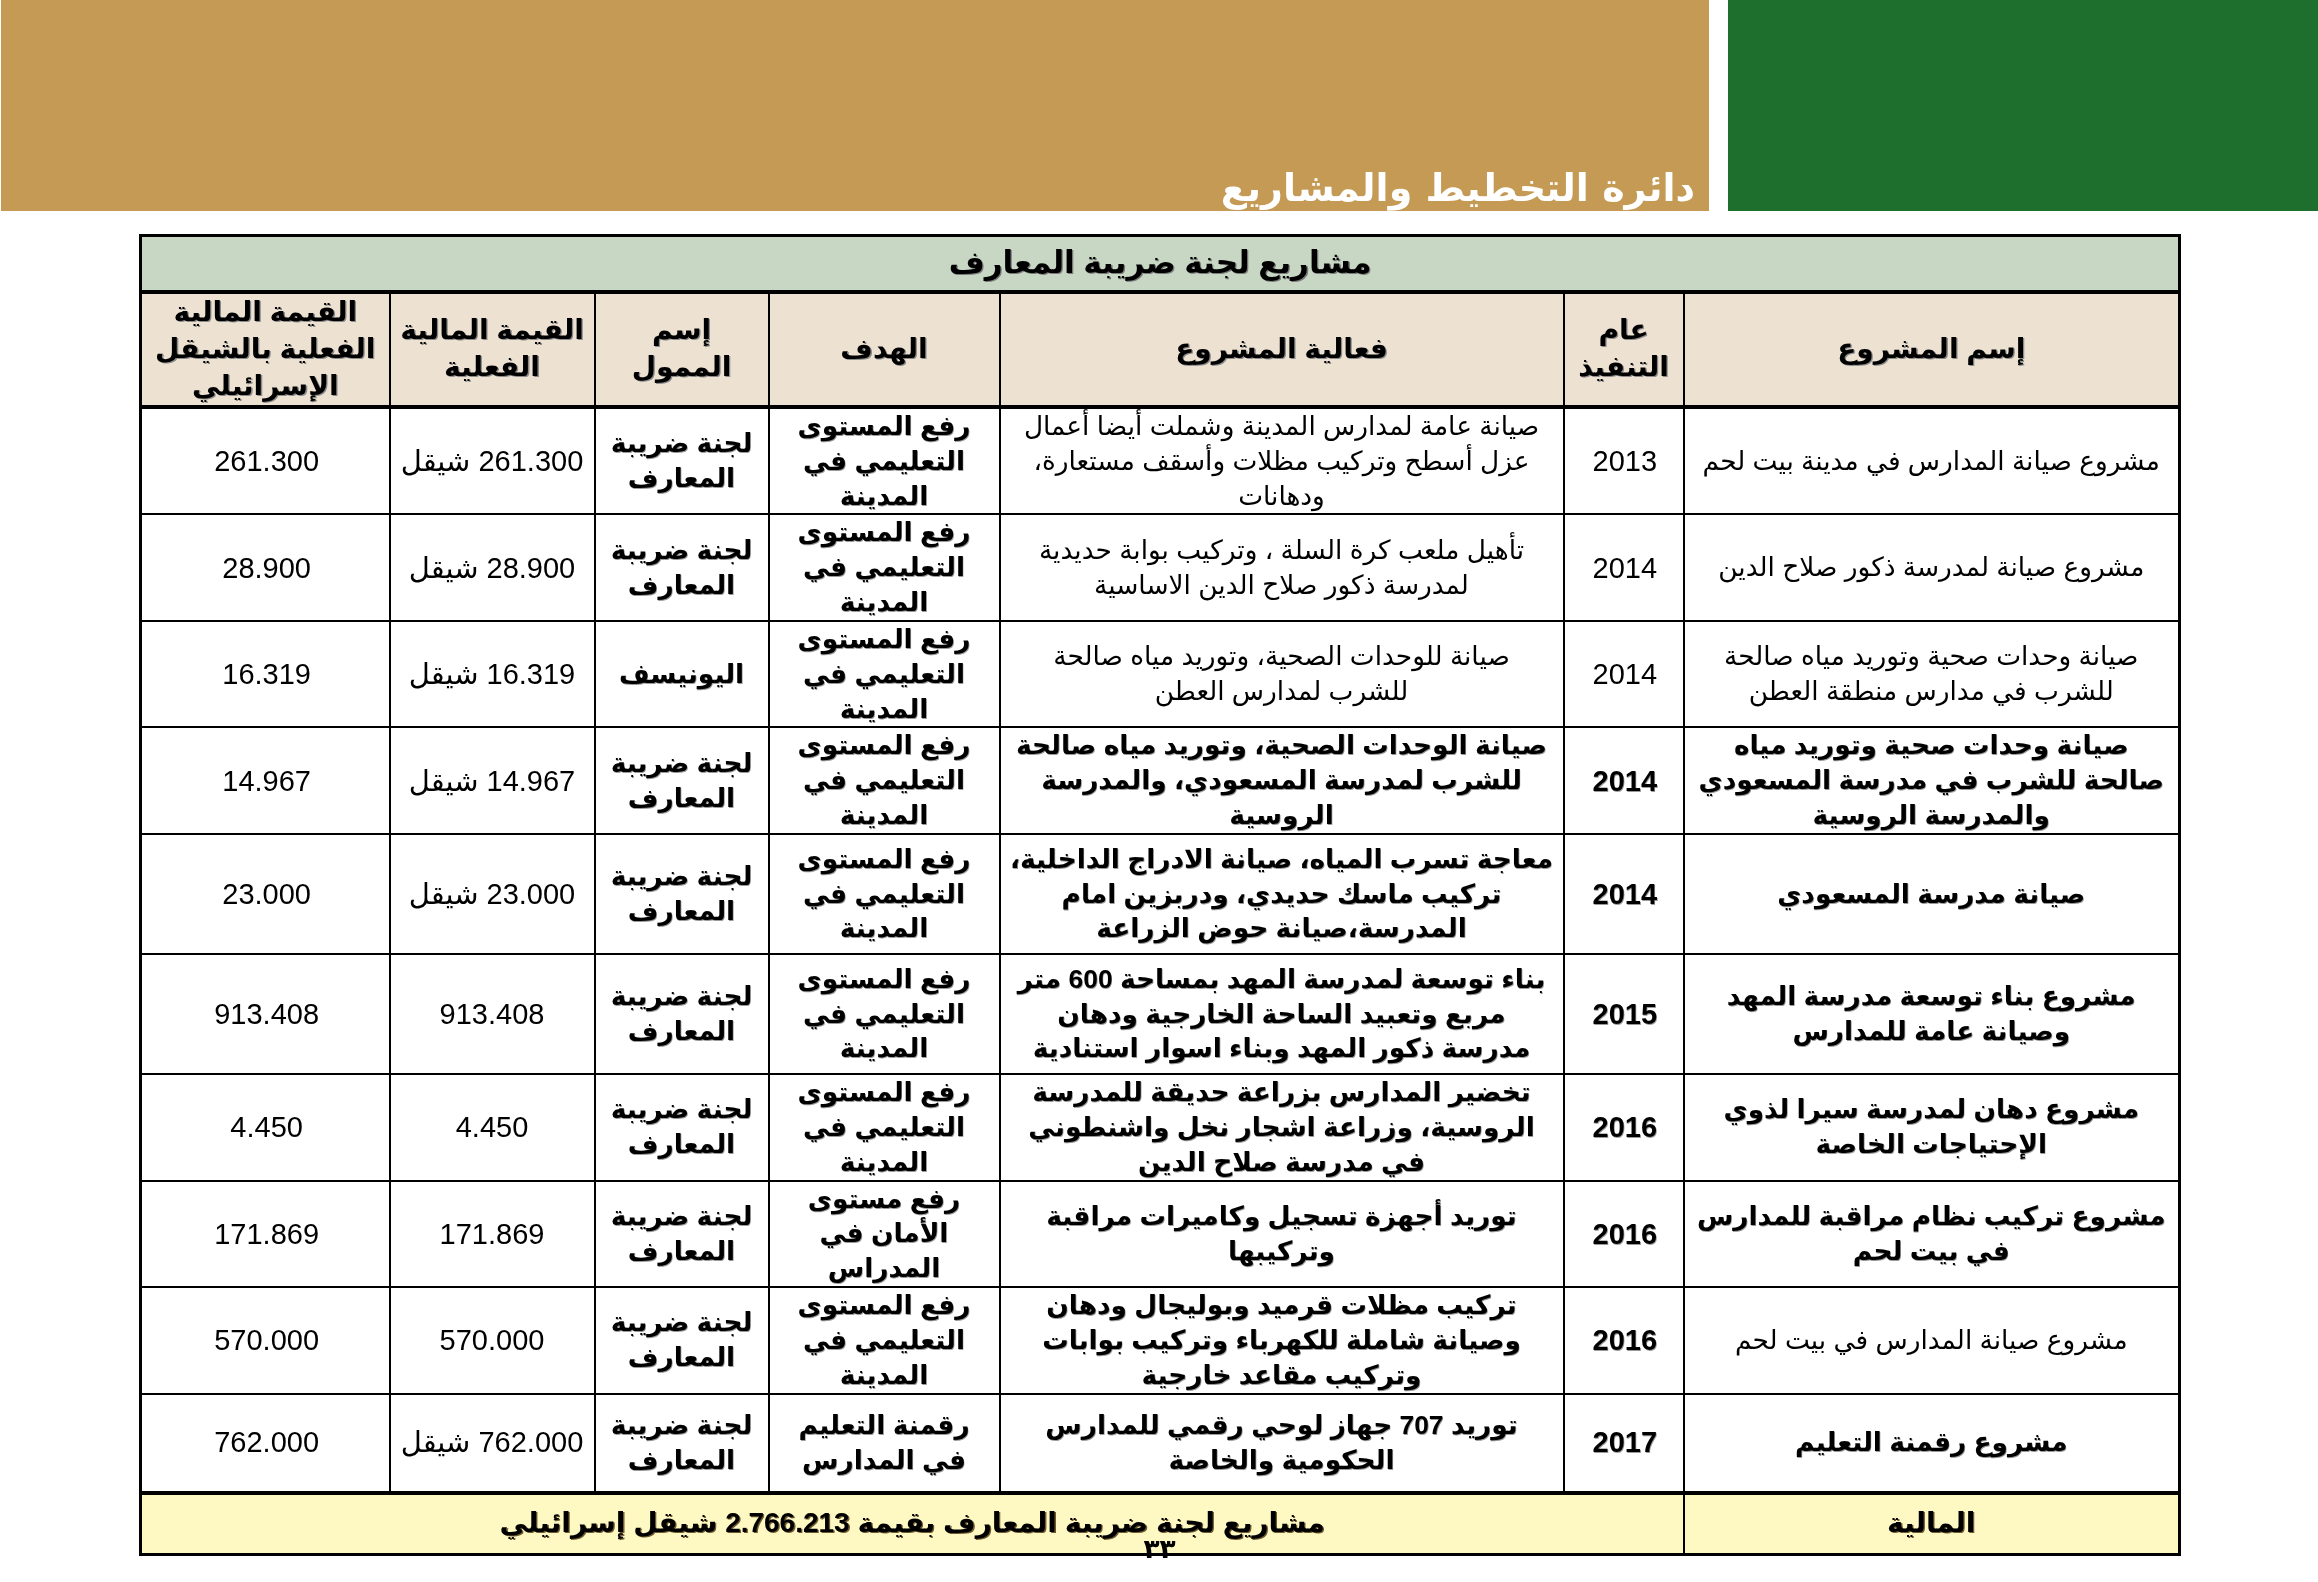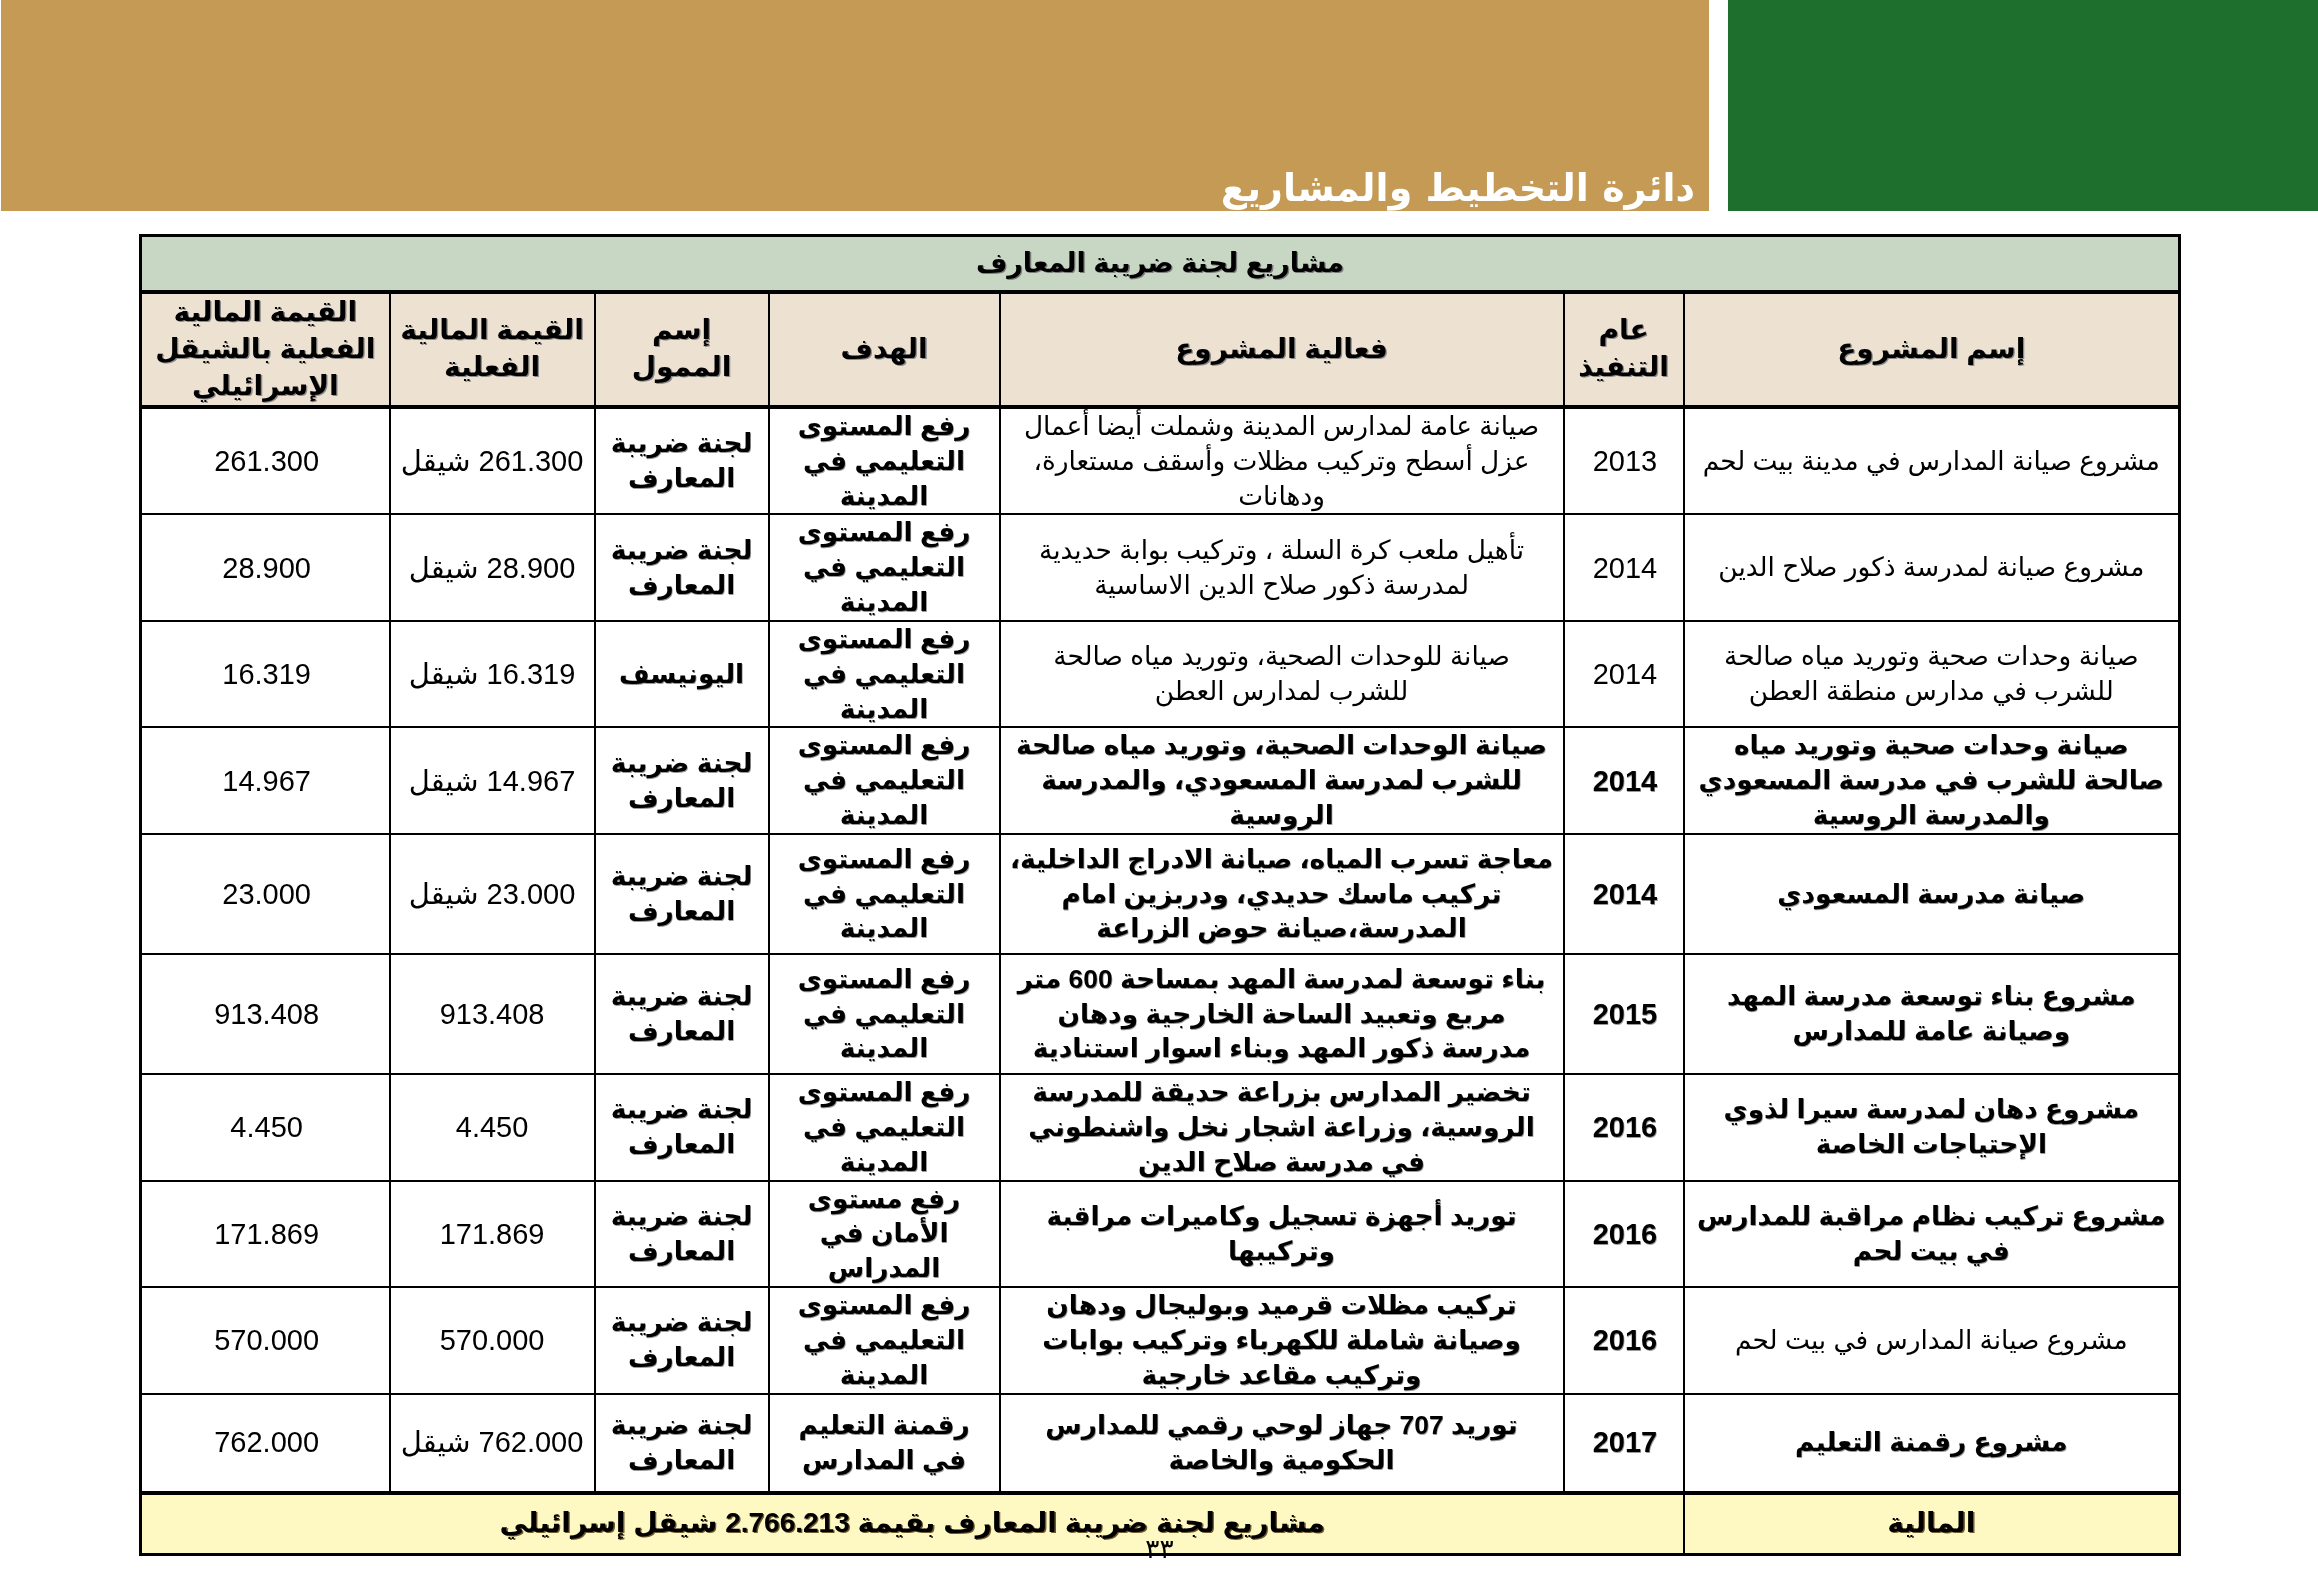--- a/index.html
+++ b/index.html
@@ -61,21 +61,21 @@
       font-family: "Liberation Sans", "DejaVu Sans", sans-serif;
       font-size: 26.4px;
       line-height: 1.32;
       padding: 0 9.3px;
       overflow: hidden;
     }
     .tbl .title-row td {
       background: #c8d7c4;
       height: 53px;
       font-weight: bold;
-      font-size: 27px;
+      font-size: 31px;
       text-shadow: 1.3px 1.3px 0 #7a7a7a;
       border-bottom-width: 4px;
     }
     .tbl .head-row th {
       background: #ede1d2;
       height: 98px;
       font-weight: bold;
       font-size: 28px;
       text-shadow: 1.3px 1.3px 0 #8a8a8a;
       border-bottom-width: 4px;
@@ -107,21 +107,21 @@
       text-shadow: 1.3px 1.3px 0 #6f5a30;
       border-top-width: 4px;
     }
     .page-num {
       position: absolute;
       left: 0;
       width: 2319px;
       top: 1533px;
       text-align: center;
       font-family: "DejaVu Sans", sans-serif;
-      font-weight: normal;
+      font-weight: bold;
       font-size: 26.4px;
       direction: rtl;
     }
   </style>
 </head>
 <body>
 
 <div class="band-gold">
   <div class="dept-title">دائرة التخطيط والمشاريع</div>
 </div>

